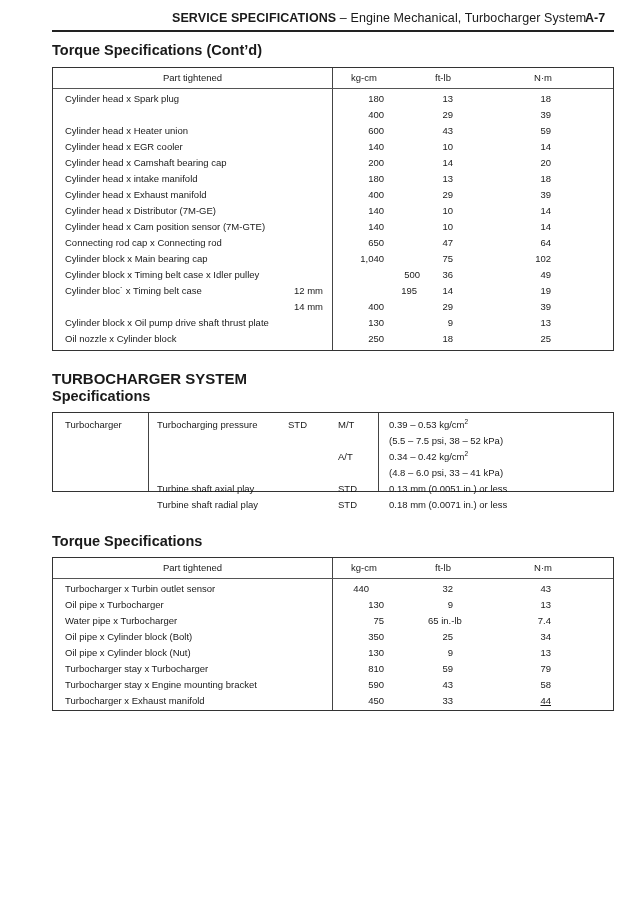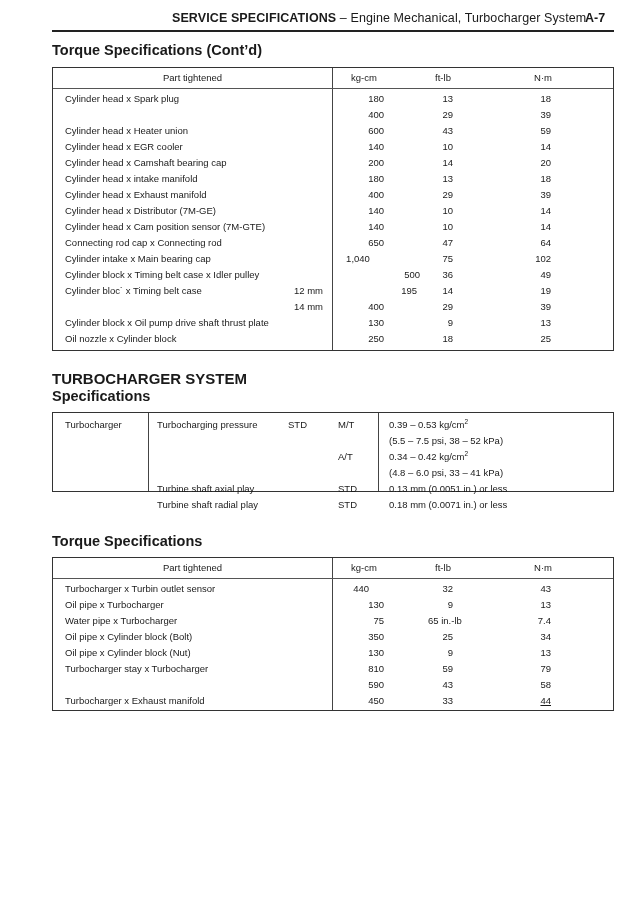--- a/index.html
+++ b/index.html
@@ -103,23 +103,23 @@
         <div class="cell r" style="left:458px;width:40px;">14</div>
       </div>
       <div class="row" style="top: 167px;">
         <div class="cell " style="left:12px;">Connecting rod cap  x  Connecting rod</div>
         <div class="cell r" style="left:200px;width:70px;"></div>
         <div class="cell r" style="left:279px;width:52px;">650</div>
         <div class="cell r" style="left:360px;width:40px;">47</div>
         <div class="cell r" style="left:458px;width:40px;">64</div>
       </div>
       <div class="row" style="top: 183px;">
-        <div class="cell " style="left:12px;">Cylinder intake  x  Main bearing cap</div>
-        <div class="cell r" style="left:200px;width:70px;"></div>
-        <div class="cell r" style="left:279px;width:52px;text-align:center;">1,040</div>
+        <div class="cell " style="left:12px;">Cylinder block  x  Main bearing cap</div>
+        <div class="cell r" style="left:200px;width:70px;"></div>
+        <div class="cell r" style="left:279px;width:52px;">1,040</div>
         <div class="cell r" style="left:360px;width:40px;">75</div>
         <div class="cell r" style="left:458px;width:40px;">102</div>
       </div>
       <div class="row" style="top: 199px;">
         <div class="cell " style="left:12px;">Cylinder block  x  Timing belt case  x  Idler pulley</div>
         <div class="cell r" style="left:200px;width:70px;"></div>
         <div class="cell r" style="left:279px;width:52px;padding-left:36px;">500</div>
         <div class="cell r" style="left:360px;width:40px;">36</div>
         <div class="cell r" style="left:458px;width:40px;">49</div>
       </div>
@@ -241,20 +241,21 @@
         <div class="cell r" style="left:360px;width:40px;">9</div>
         <div class="cell r" style="left:458px;width:40px;">13</div>
       </div>
       <div class="row" style="top: 103px;">
         <div class="cell " style="left:12px;">Turbocharger stay  x  Turbocharger</div>
         <div class="cell r" style="left:279px;width:52px;">810</div>
         <div class="cell r" style="left:360px;width:40px;">59</div>
         <div class="cell r" style="left:458px;width:40px;">79</div>
       </div>
       <div class="row" style="top: 119px;">
+        <div class="cell " style="left:12px;">Turbocharger stay  x  Engine mounting bracket</div>
         <div class="cell r" style="left:279px;width:52px;">590</div>
         <div class="cell r" style="left:360px;width:40px;">43</div>
         <div class="cell r" style="left:458px;width:40px;">58</div>
       </div>
       <div class="row" style="top: 135px;">
         <div class="cell " style="left:12px;">Turbocharger  x  Exhaust manifold</div>
         <div class="cell r" style="left:279px;width:52px;">450</div>
         <div class="cell r" style="left:360px;width:40px;">33</div>
         <div class="cell r" style="left:458px;width:40px;text-decoration:underline;">44</div>
       </div>

